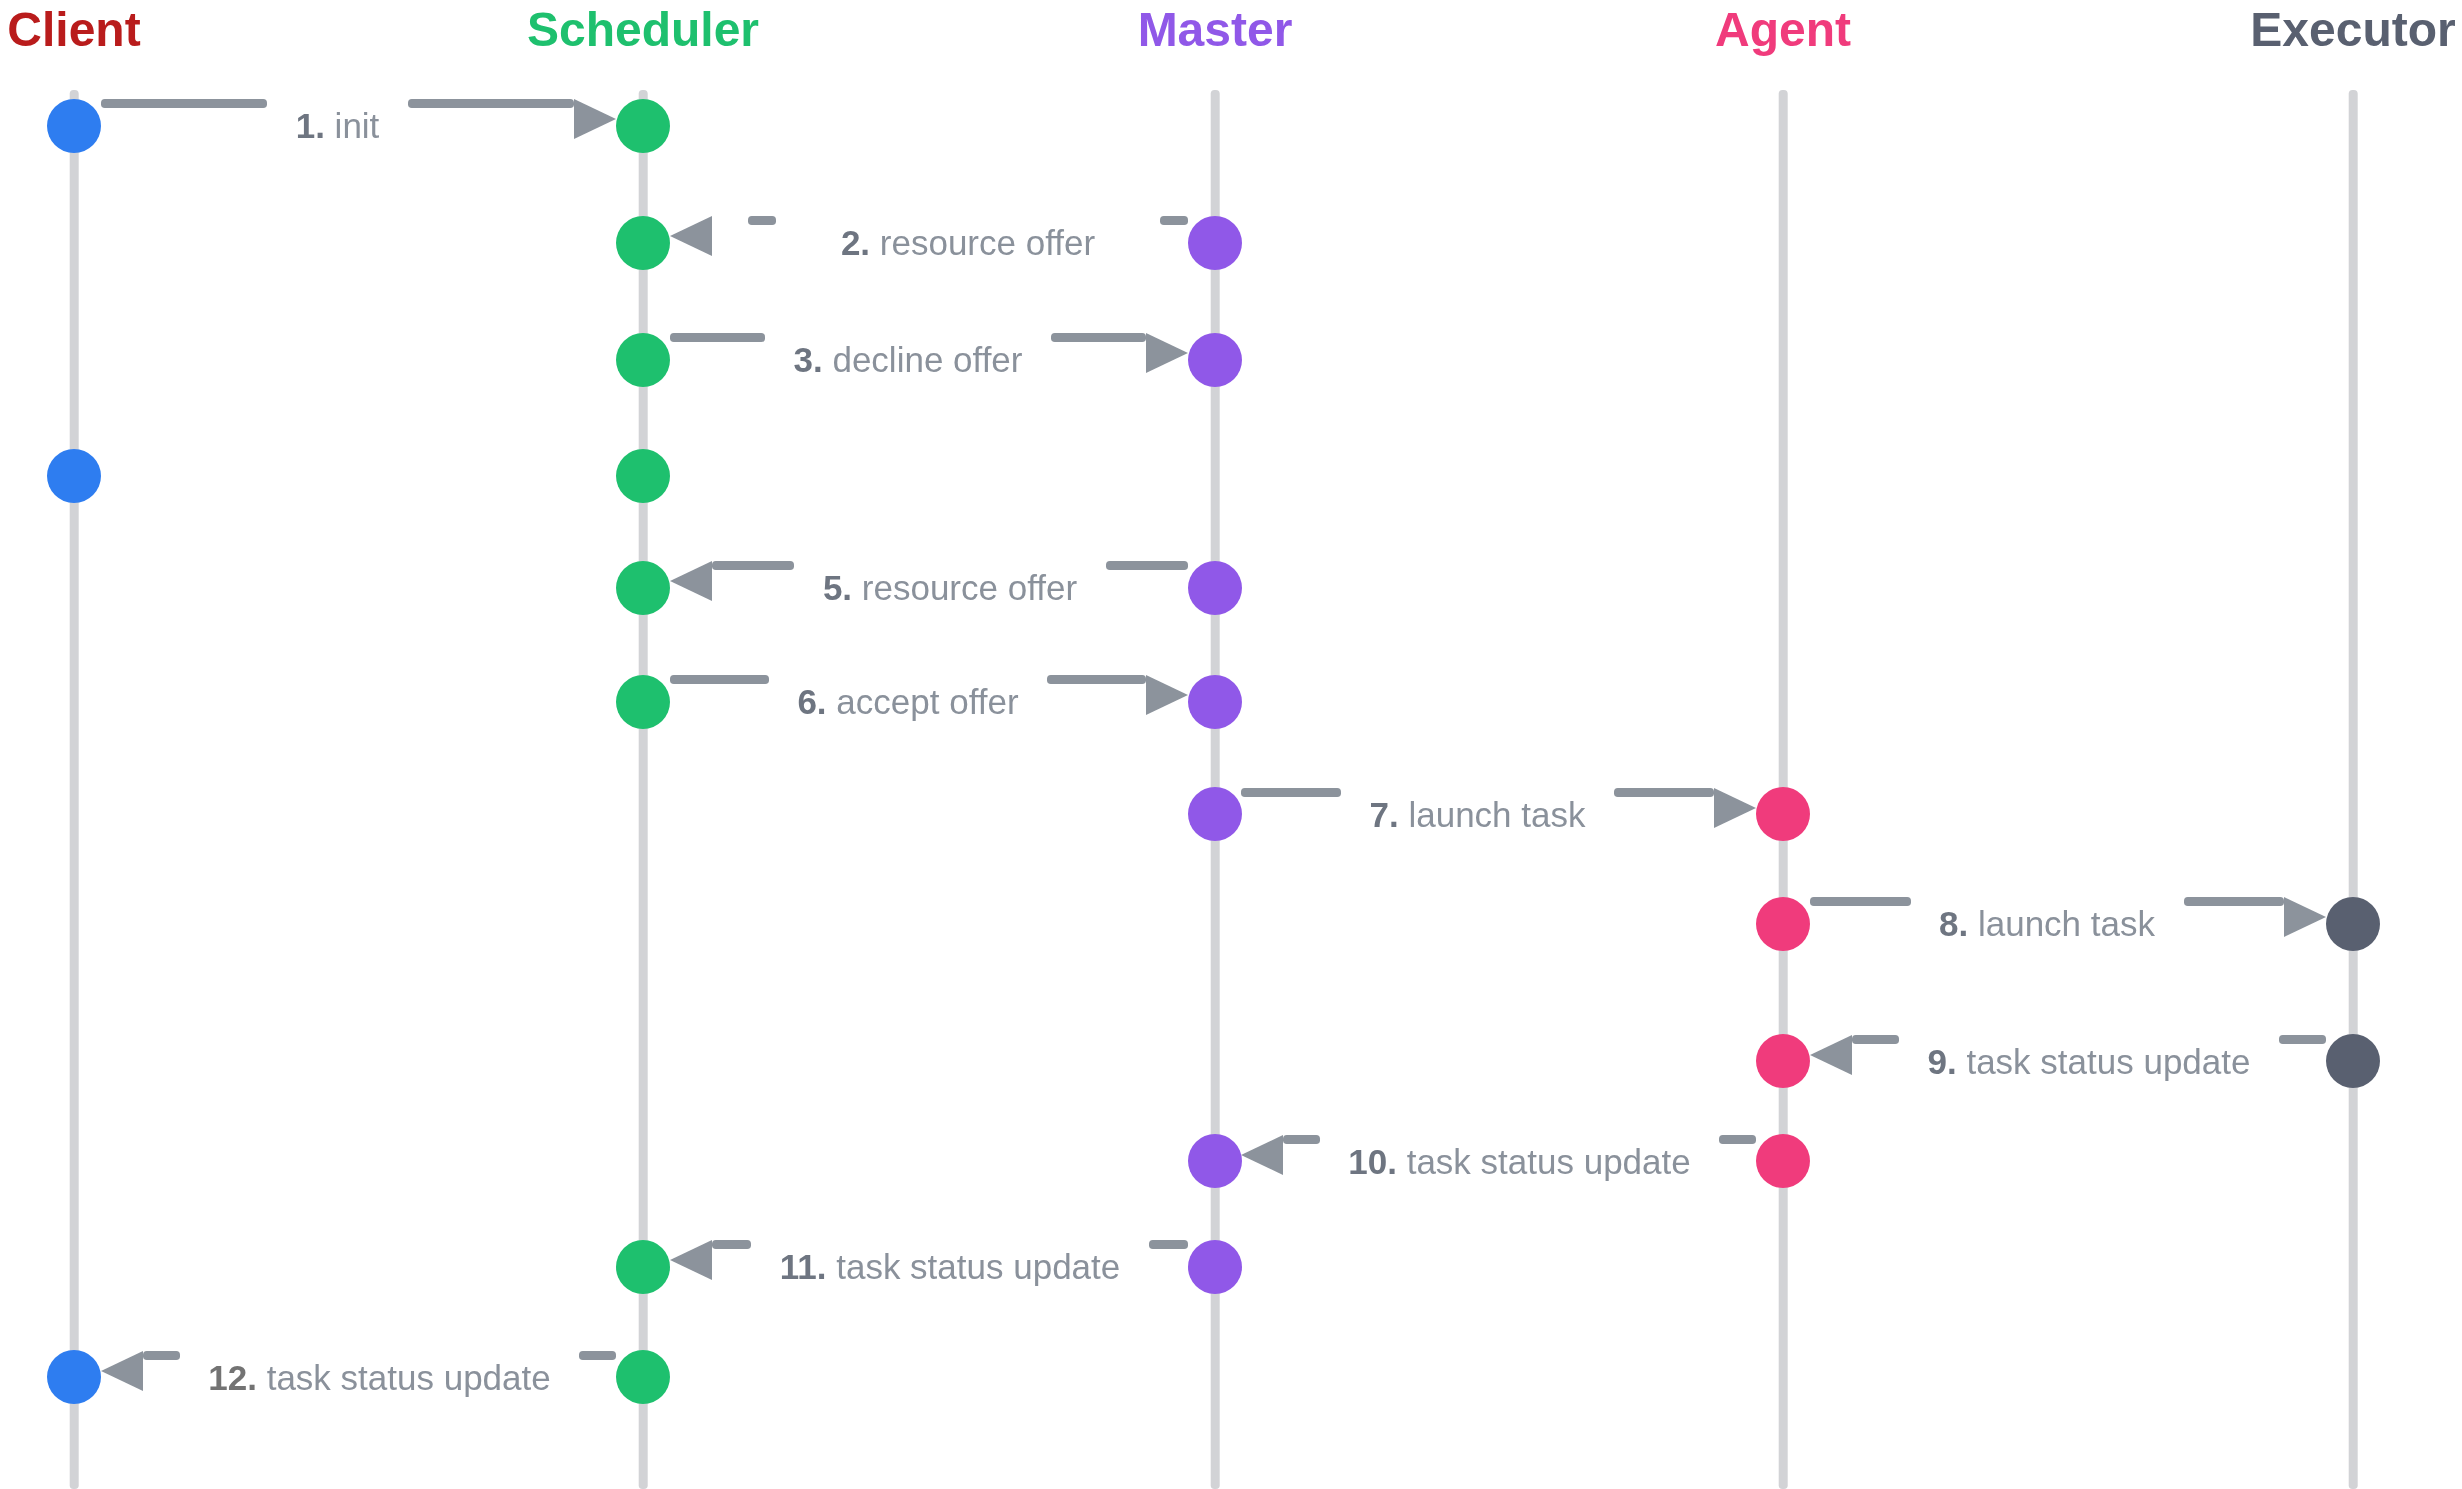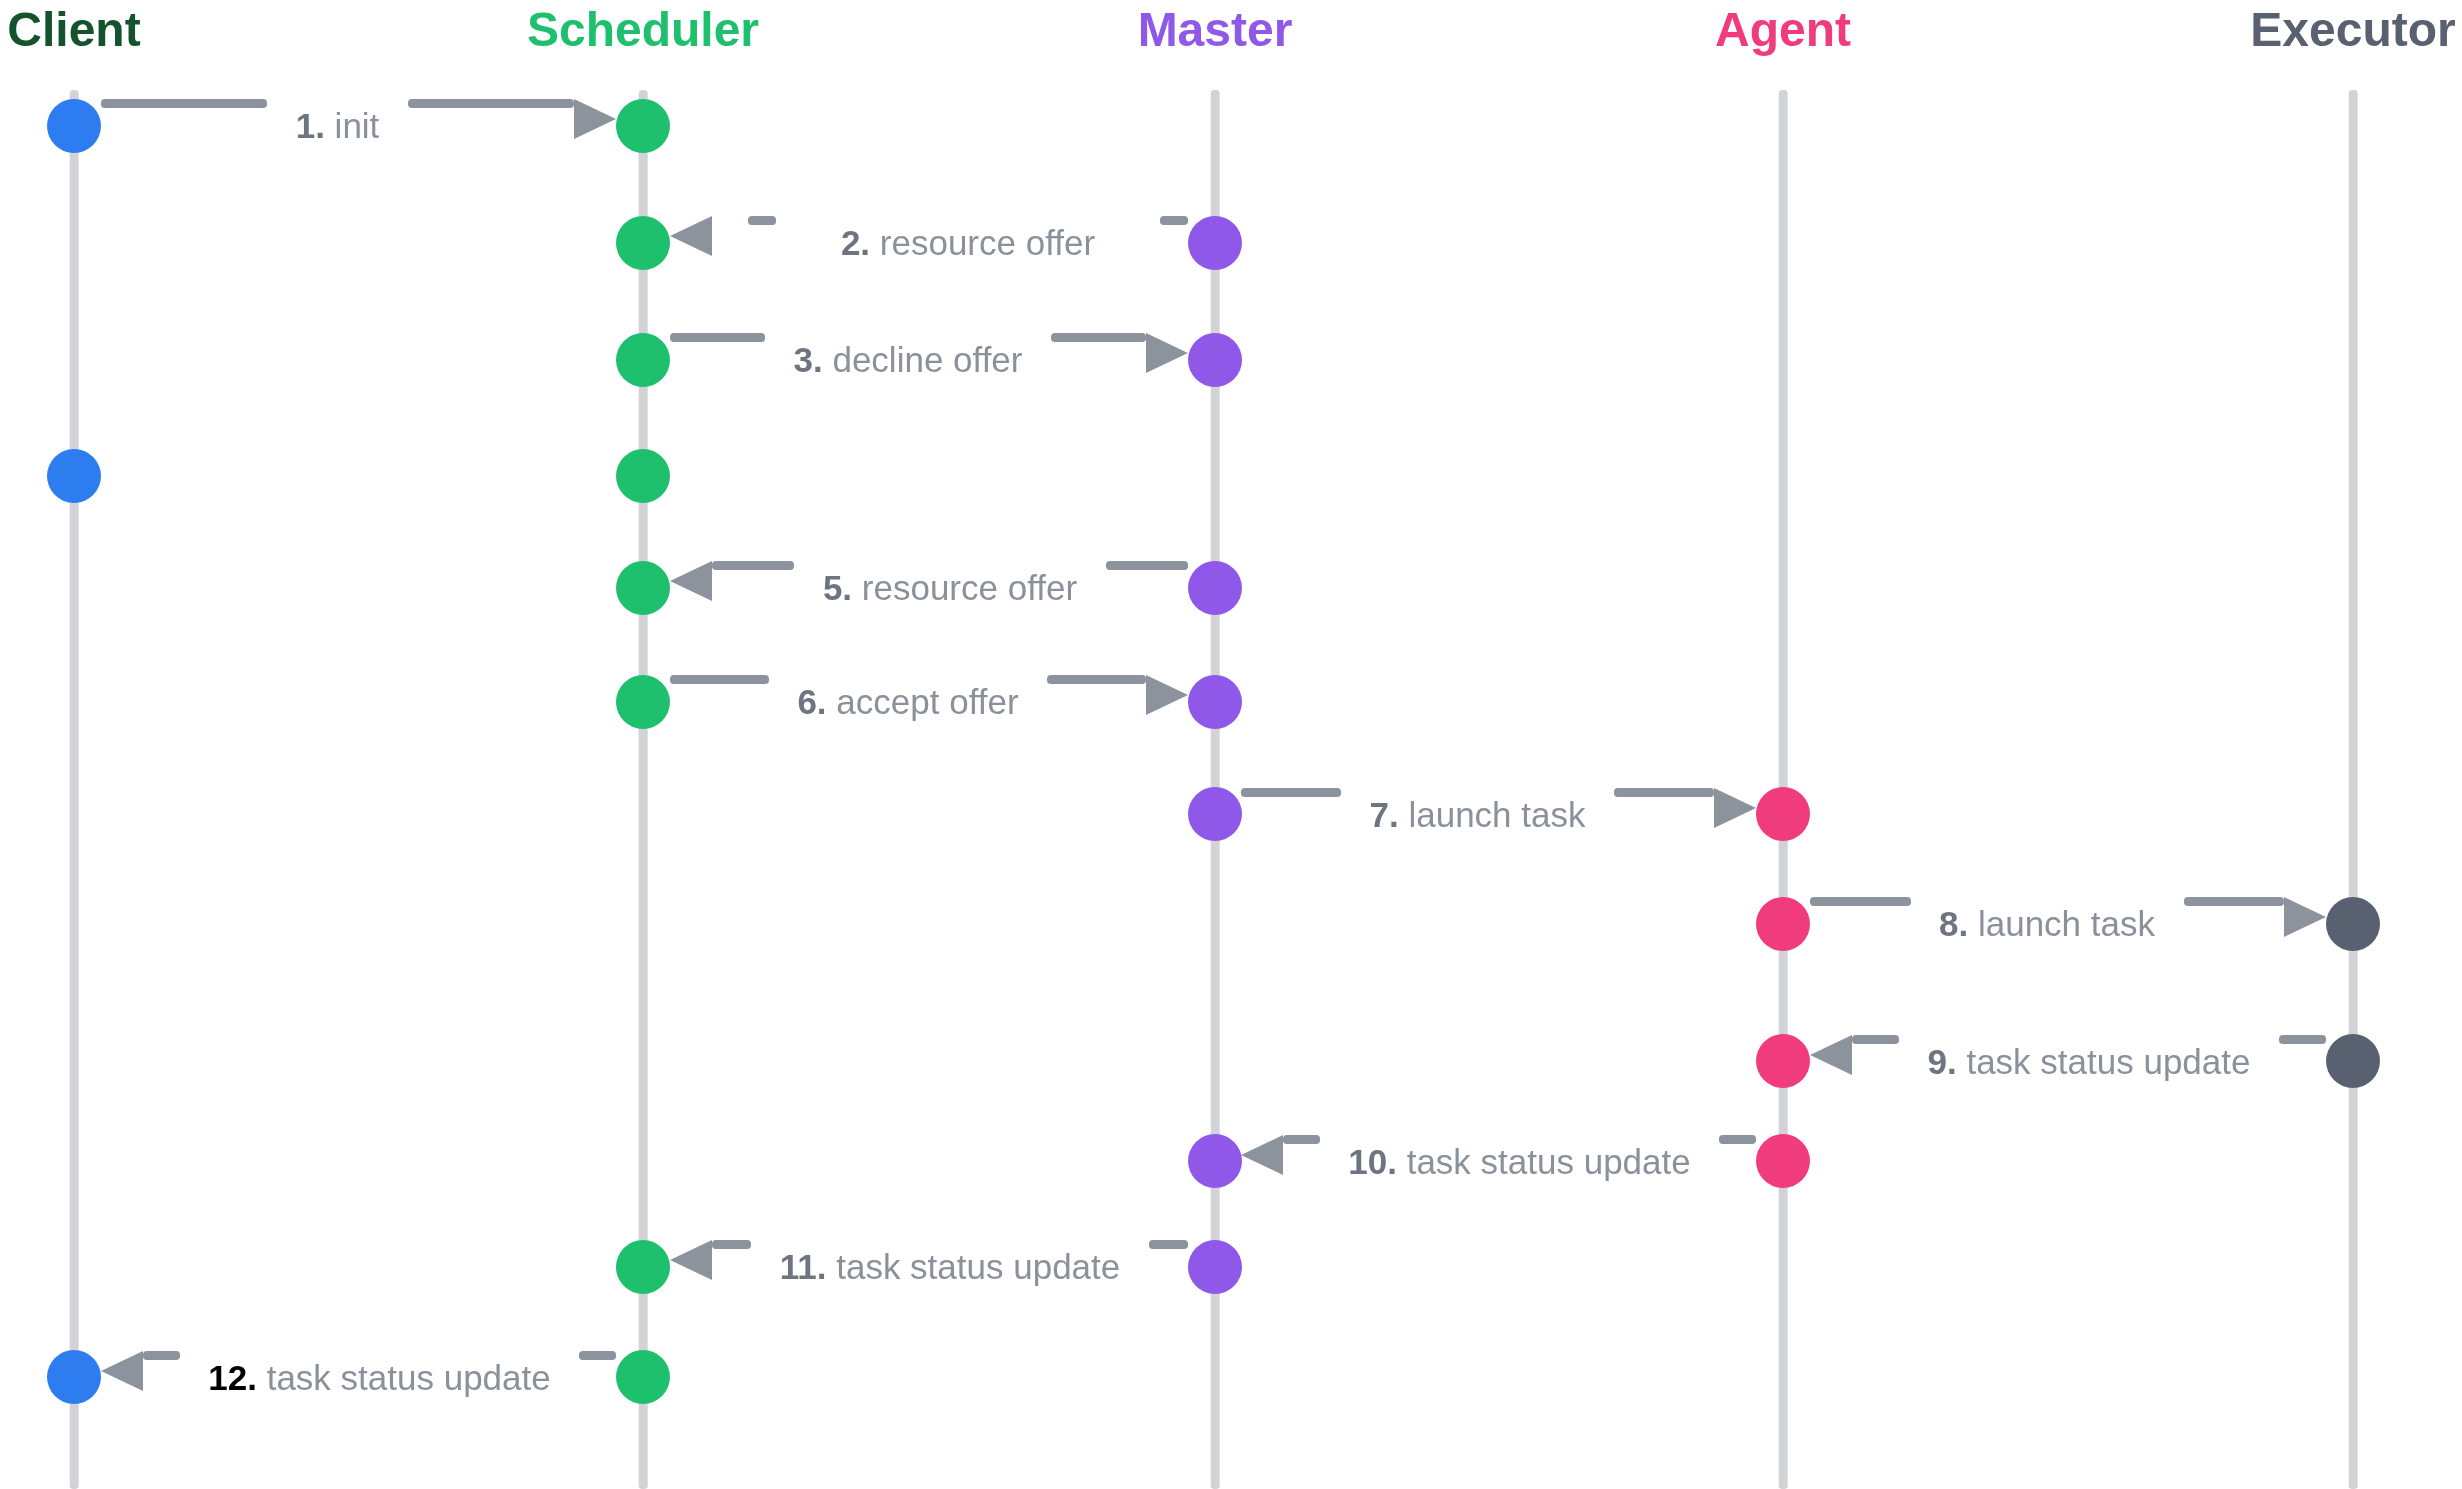--- a/index.html
+++ b/index.html
@@ -67,21 +67,21 @@
     border-radius:50%;
     transform:translate(-50%,-50%);
     z-index:2;
   }
 </style>
 </head>
 <body>
 
 <div id="stage">
     <div class="lifeline" style="left: 74px; top: 90px; height: 1399px; background: rgb(210, 211, 214);"></div>
-    <div class="actor-header" style="left: 74px; color: #14532d;">Client</div>
+    <div class="actor-header" style="left: 74px; color: #b91c1c;">Client</div>
     <div class="lifeline" style="left: 643px; top: 90px; height: 1399px; background: rgb(210, 211, 214);"></div>
     <div class="actor-header" style="left: 643px; color: rgb(30, 192, 110);">Scheduler</div>
     <div class="lifeline" style="left: 1215px; top: 90px; height: 1399px; background: rgb(210, 211, 214);"></div>
     <div class="actor-header" style="left: 1215px; color: rgb(144, 88, 232);">Master</div>
     <div class="lifeline" style="left: 1783px; top: 90px; height: 1399px; background: rgb(210, 211, 214);"></div>
     <div class="actor-header" style="left: 1783px; color: rgb(240, 59, 124);">Agent</div>
     <div class="lifeline" style="left: 2353px; top: 90px; height: 1399px; background: rgb(210, 211, 214);"></div>
     <div class="actor-header" style="left: 2353px; color: rgb(89, 96, 112);">Executor</div>
     <div class="msg-row" style="left: 101px; width: 515px; top: 99px;">
       <div class="seg" style="background: rgb(140, 147, 156);"></div>
@@ -161,19 +161,19 @@
       <div class="arrow-left" style="border-right-color: rgb(140, 147, 156);"></div>
       <div class="seg" style="background: rgb(140, 147, 156);"></div>
       <div class="msg-label" style="color: rgb(138, 145, 155);"><span class="num" style="color: rgb(110, 117, 129);">11.</span><span> task status update</span></div>
       <div class="seg" style="background: rgb(140, 147, 156);"></div>
     </div>
     <div class="dot" style="left: 1215px; top: 1267px; background: rgb(144, 88, 232);"></div>
     <div class="dot" style="left: 643px; top: 1267px; background: rgb(30, 192, 110);"></div>
     <div class="msg-row" style="left: 101px; width: 515px; top: 1351px;">
       <div class="arrow-left" style="border-right-color: rgb(140, 147, 156);"></div>
       <div class="seg" style="background: rgb(140, 147, 156);"></div>
-      <div class="msg-label" style="color: rgb(138, 145, 155);"><span class="num" style="color: #000000;">12.</span><span> task status update</span></div>
+      <div class="msg-label" style="color: rgb(138, 145, 155);"><span class="num" style="color: #737373;">12.</span><span> task status update</span></div>
       <div class="seg" style="background: rgb(140, 147, 156);"></div>
     </div>
     <div class="dot" style="left: 643px; top: 1377px; background: rgb(30, 192, 110);"></div>
     <div class="dot" style="left: 74px; top: 1377px; background: rgb(46, 125, 240);"></div>
   </div>
 
 
 </body></html>

